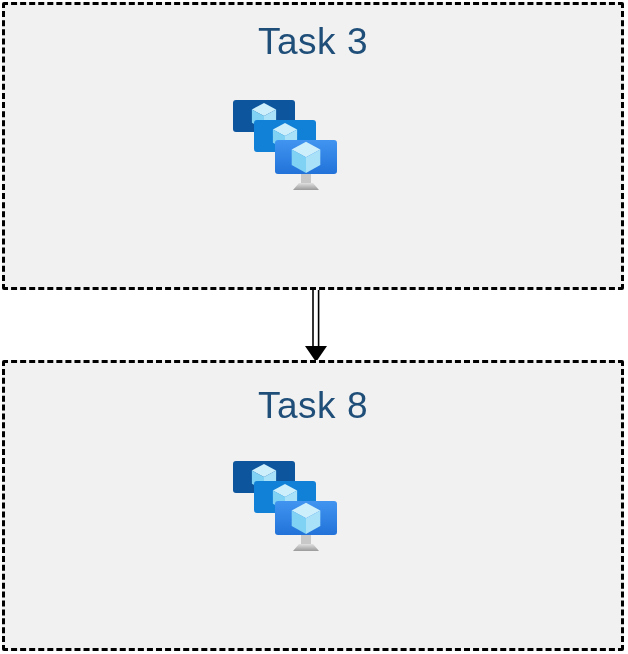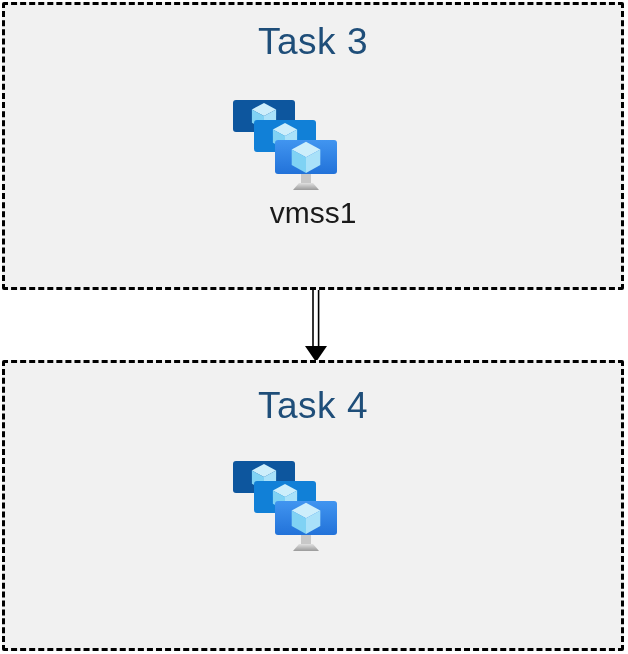--- a/index.html
+++ b/index.html
@@ -94,32 +94,31 @@
     <use href="#cubeA" transform="translate(31,15) scale(1.1)"></use>
     <rect x="21" y="20" width="62" height="32" rx="3" fill="#1180d7"></rect>
     <use href="#cubeA" transform="translate(52,35) scale(1.1)"></use>
     <rect x="68" y="72" width="10" height="12" fill="#c8c8c8"></rect>
     <path d="M66 83 L80 83 L86 90 L60 90 Z" fill="url(#standGradA)"></path>
     <rect x="42" y="40" width="62" height="34" rx="3" fill="url(#frontGradA)"></rect>
     <use href="#cubeA" transform="translate(73,56) scale(1.3)"></use>
   </svg>
 
   <div class="body-text">
-    <div>vmss1</div>
   </div>
 </div>
 
 <svg class="connector" viewBox="0 0 32 75" xmlns="http://www.w3.org/2000/svg" aria-hidden="true">
   <line x1="13" y1="2" x2="13" y2="60" stroke="#000000" stroke-width="1.6"></line>
   <line x1="18.6" y1="2" x2="18.6" y2="60" stroke="#000000" stroke-width="1.6"></line>
   <path d="M5 58 L27 58 L16 74 Z" fill="#000000"></path>
 </svg>
 
 <div class="task-box" id="task-box-bottom">
-  <div class="task-title">Task 4</div>
+  <div class="task-title">Task 8</div>
 
   <svg class="vmss-icon" viewBox="0 0 104 92" xmlns="http://www.w3.org/2000/svg" aria-hidden="true">
     <defs>
       <linearGradient id="frontGradB" x1="0" y1="0" x2="0" y2="1">
         <stop offset="0" stop-color="#4195f0"></stop>
         <stop offset="1" stop-color="#2272d9"></stop>
       </linearGradient>
       <linearGradient id="standGradB" x1="0" y1="0" x2="0" y2="1">
         <stop offset="0" stop-color="#e0e0e0"></stop>
         <stop offset="1" stop-color="#9a9a9a"></stop>

